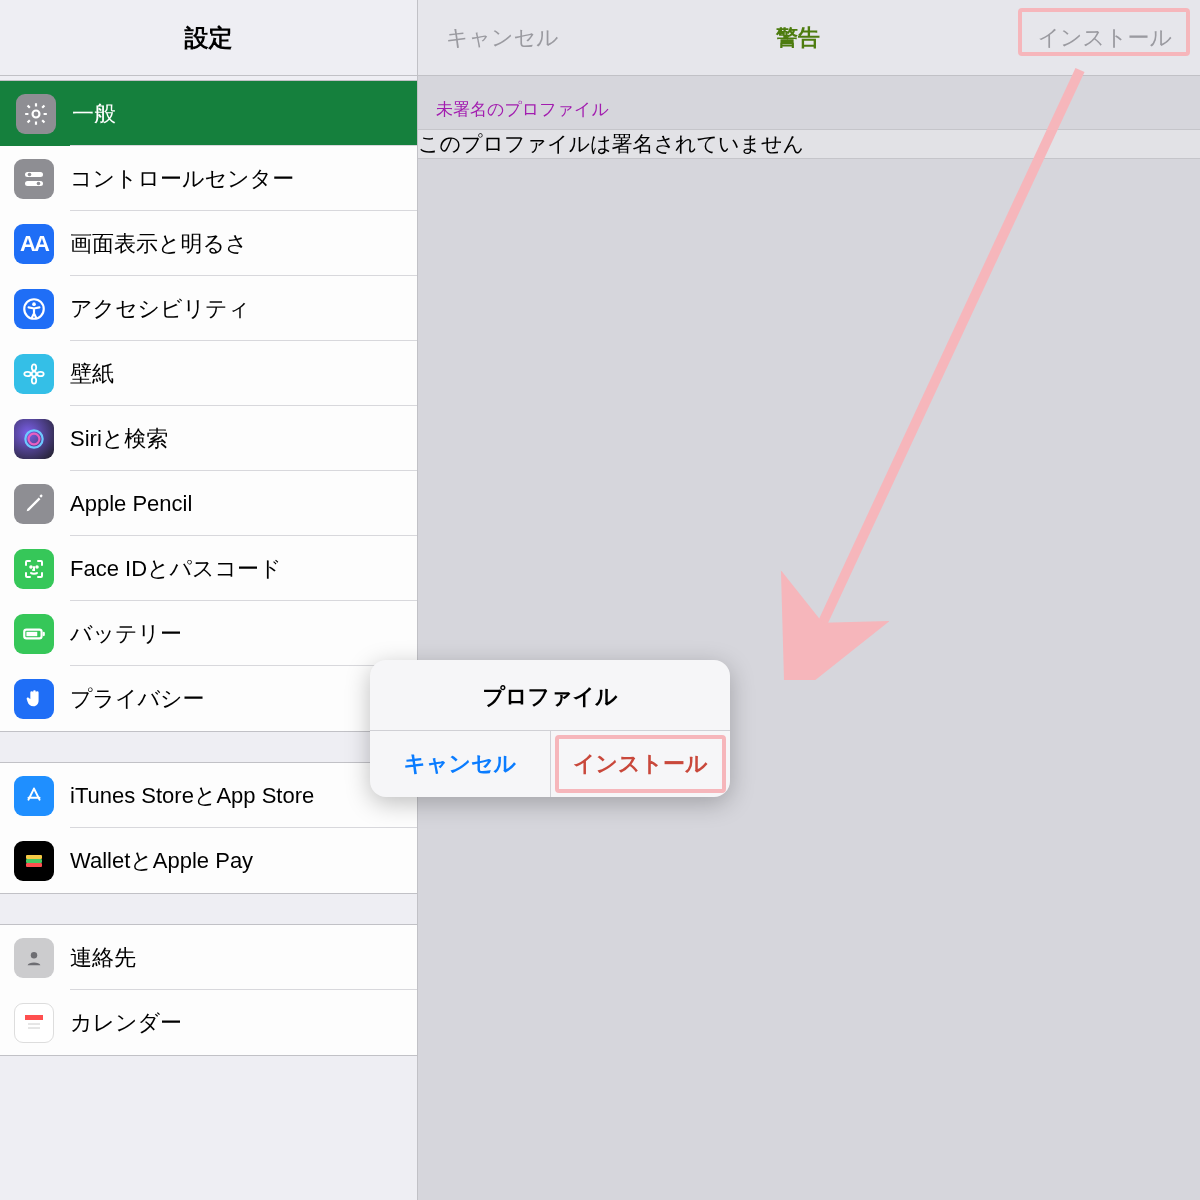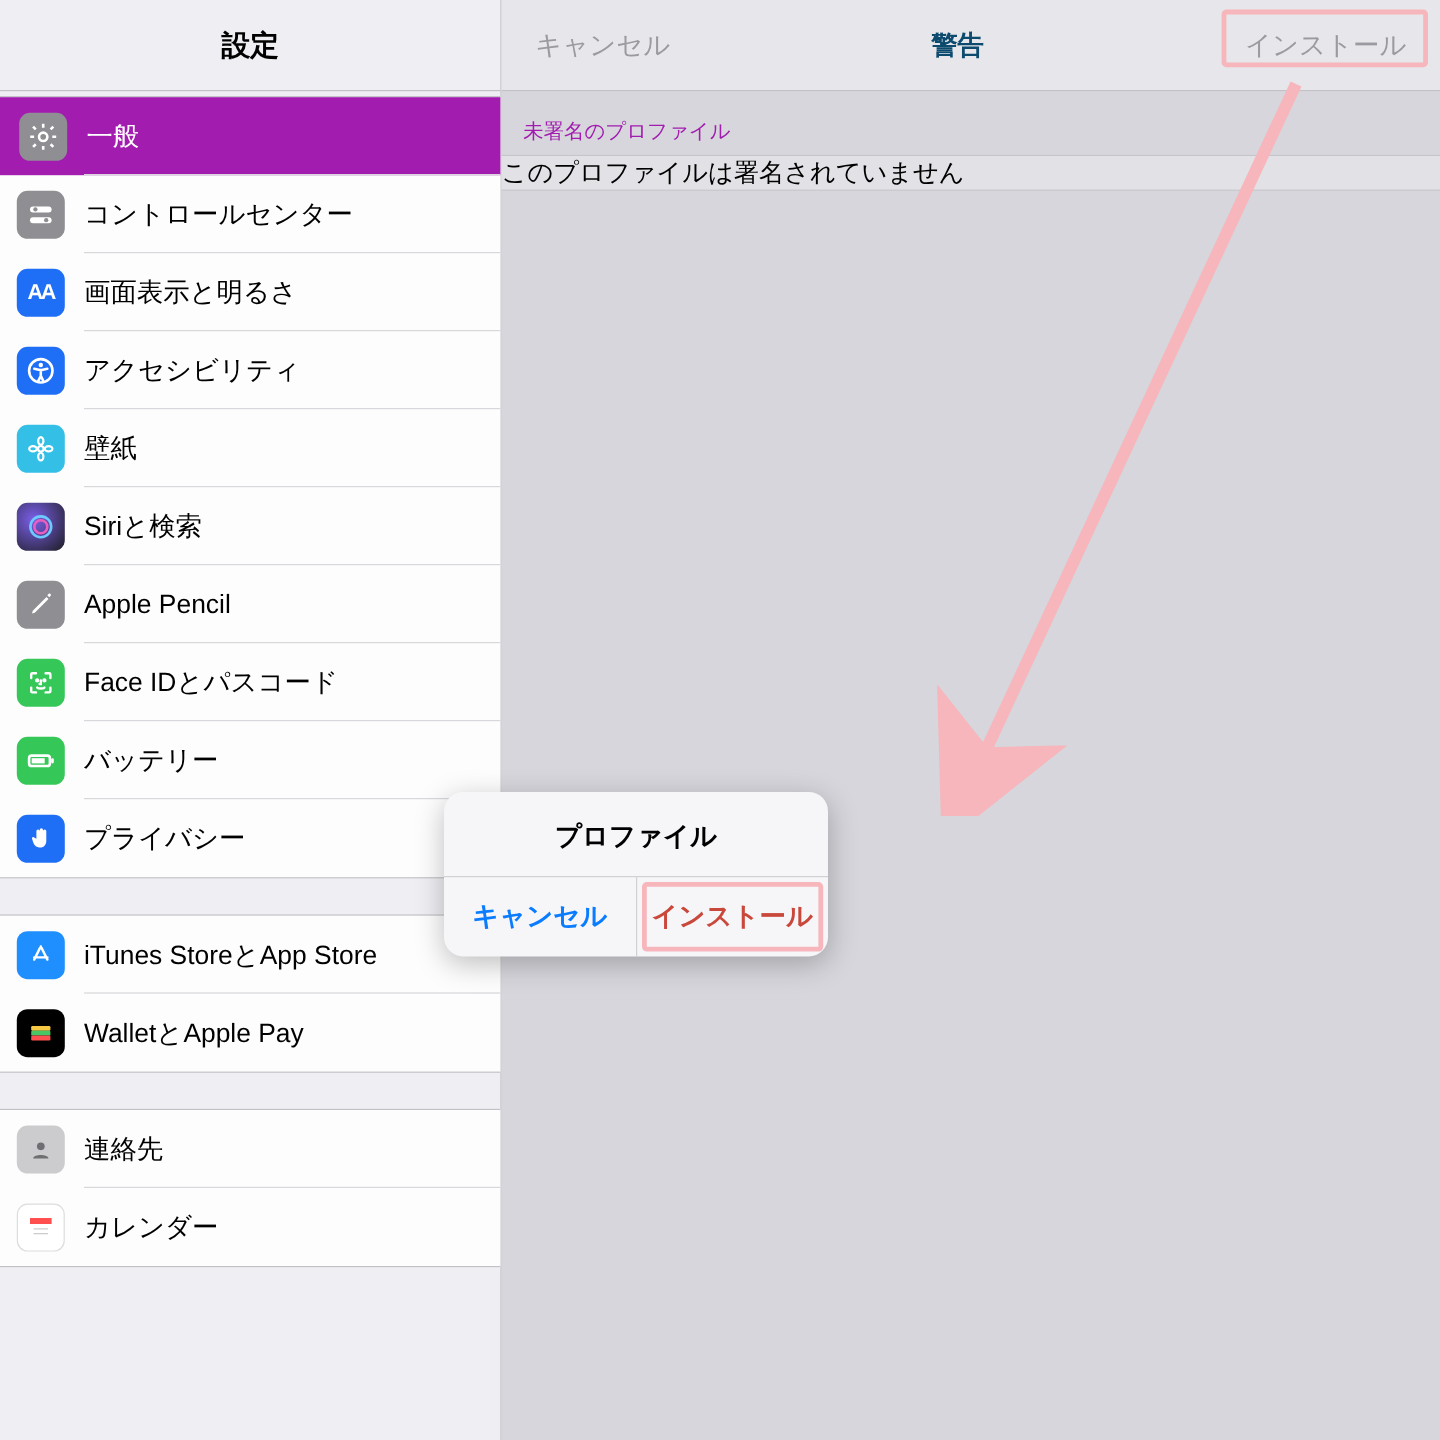--- a/index.html
+++ b/index.html
@@ -9,40 +9,40 @@
   
   .sidebar { width: 418px; height: 100%; background: #eeeef3; border-right: 1px solid #c1c1c6; display: flex; flex-direction: column; }
   .sidebar-header { height: 76px; display: flex; align-items: center; justify-content: center; border-bottom: 1px solid #c1c1c6; text-align: right; }
   .sidebar-header span { font-size: 24px; font-weight: 600; color: #000; }
   .group { border-top: 1px solid #c1c1c6; border-bottom: 1px solid #c1c1c6; background: #fdfdfd; }
   .group + .group { margin-top: 30px; }
   .spacer-top { height: 4px; }
   .row { height: 65px; display: flex; align-items: center; padding-left: 14px; cursor: pointer; position: relative; }
   .row .divider { position: absolute; bottom: 0; left: 70px; right: 0; height: 1px; background: #d8d8dc; }
   .row:last-child .divider { display: none; }
-  .row.selected { background: #a21caf; padding-left: 16px; }
+  .row.selected { background: #15803d; padding-left: 16px; }
   .row.selected .label { color: #fff; }
   .label { font-size: 22px; color: #000; margin-left: 16px; white-space: nowrap; }
   .icon { width: 40px; height: 40px; border-radius: 9px; display: flex; align-items: center; justify-content: center; flex-shrink: 0; }
 
   
   .detail { flex: 1; height: 100%; background: #d6d6dc; position: relative; }
   .detail-header { height: 76px; display: flex; align-items: center; justify-content: space-between; padding: 0 28px; border-bottom: 1px solid #c1c1c6; background: #e6e6eb; }
   .hbtn { font-size: 22px; color: #9a9aa0; }
   .hbtn.install { position: relative; }
-  .htitle { font-size: 22px; font-weight: 600; color: #0c4a6e; }
+  .htitle { font-size: 22px; font-weight: 600; color: #4d7c0f; }
   .section-label { font-size: 17px; color: #a21caf; padding: 22px 18px 8px; }
   .detail-row { background: #e2e2e6; border-top: 1px solid #c5c5ca; border-bottom: 1px solid #c5c5ca; font-size: 21px; color: #000; }
 
   
   .hl-install-top { position: absolute; top: 8px; right: 10px; width: 172px; height: 48px; border: 4px solid #f6b6bb; border-radius: 4px; pointer-events: none; }
   .arrow-svg { position: absolute; top: 60px; right: 90px; width: 340px; height: 620px; pointer-events: none; }
 
   
-  .popover { position: absolute; top: 660px; left: 370px; width: 320px; background: #f6f6f8; border-radius: 16px; box-shadow: 0 6px 24px rgba(0,0,0,0.25); overflow: hidden; }
+  .popover { position: absolute; top: 660px; left: 370px; width: 360px; background: #f6f6f8; border-radius: 16px; box-shadow: 0 6px 24px rgba(0,0,0,0.25); overflow: hidden; }
   .pop-title { text-align: center; font-size: 22px; font-weight: 600; padding: 22px 0 18px; color: #000; }
   .pop-buttons { display: flex; border-top: 1px solid #d0d0d5; }
   .pop-btn { flex: 1; text-align: center; padding: 18px 0; font-size: 22px; font-weight: 600; cursor: pointer; position: relative; }
   .pop-btn.cancel { color: #0a7cff; border-right: 1px solid #d0d0d5; }
   .pop-btn.install { color: #c9483b; }
   .hl-install-pop { position: absolute; inset: 4px; border: 4px solid #f6b6bb; border-radius: 4px; pointer-events: none; }
 </style>
 </head>
 <body>
 
@@ -73,21 +73,21 @@
             <rect x="3" y="14" width="18" height="5" rx="2.5" fill="#fff"></rect>
             <circle cx="16.5" cy="16.5" r="1.8" fill="#8e8e93"></circle>
           </svg>
       </div>
       <span class="label">コントロールセンター</span>
       <div class="divider"></div>
     </div>
 
     <div class="row">
       <div class="icon" style="background:#1f6ef6">
-        <span style="color:#fff;font-weight:700;font-size:18px;letter-spacing:-2px">AA</span>
+        <span style="color:#fff;font-weight:700;font-size:22px;letter-spacing:-2px">AA</span>
       </div>
       <span class="label">画面表示と明るさ</span>
       <div class="divider"></div>
     </div>
 
 
     <div class="row">
       <div class="icon" style="background:#1f6ef6">
         <svg viewBox="0 0 24 24" width="26" height="26" fill="none" stroke="#fff" stroke-width="2">
             <circle cx="12" cy="12" r="9"></circle>

